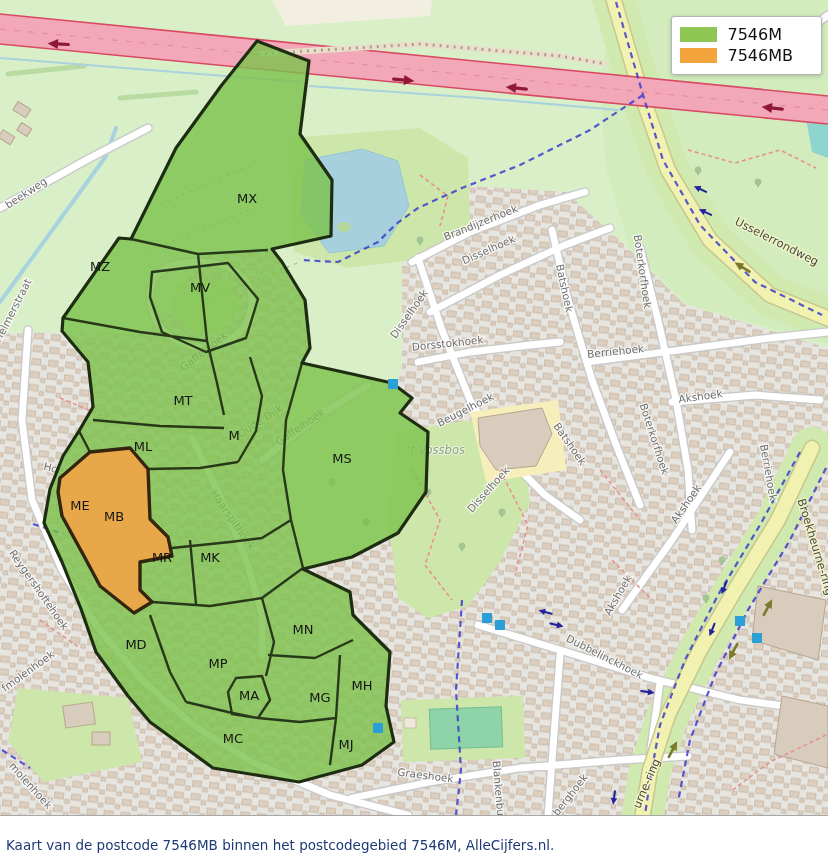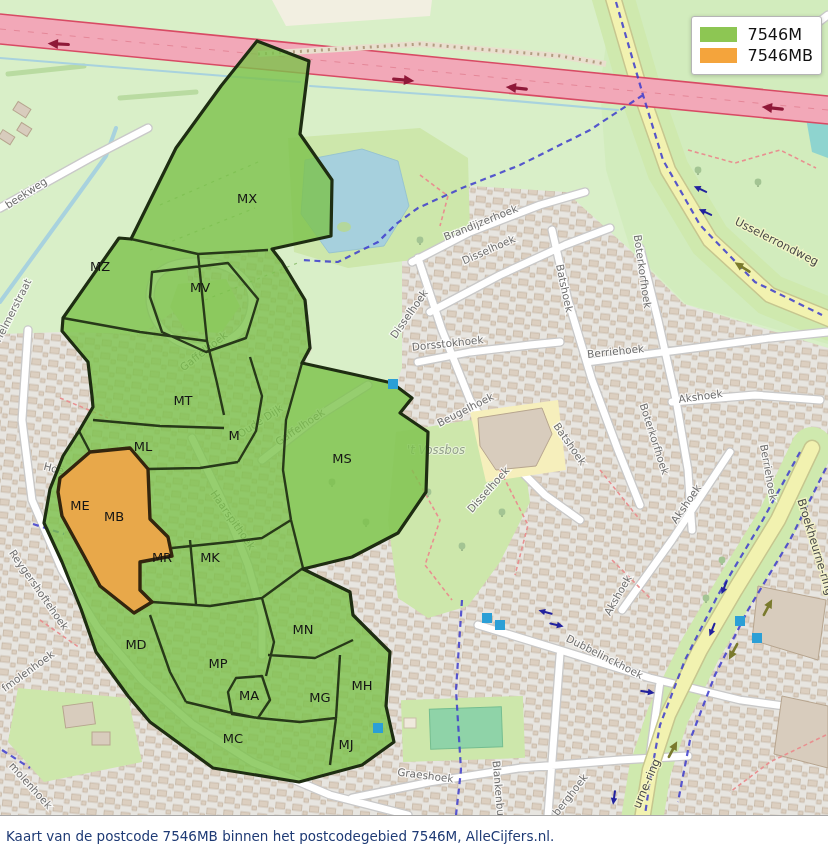--- a/index.html
+++ b/index.html
@@ -33,30 +33,30 @@
   .lbl-road{font-size:11.5px;fill:#4a4a4a;text-anchor:middle;
             paint-order:stroke;stroke:rgba(248,248,200,.8);stroke-width:2.6px;}
   .lbl-area{font-size:11.5px;font-style:italic;fill:#94a18b;text-anchor:middle;
             paint-order:stroke;stroke:rgba(255,255,255,.5);stroke-width:2px;}
 
   .arw-t{stroke-width:2.4;fill:none;stroke:currentColor;stroke-linecap:round;}
   .arw-h{fill:currentColor;stroke:none;}
 
   
   .legend{position:absolute;top:16px;right:6px;background:#fff;border:1px solid #b5b5b5;
-          border-radius:3px;padding:5px 8px 6px 8px;box-shadow:0 1px 4px rgba(0,0,0,.2);}
+          border-radius:3px;padding:5px 28px 6px 8px;box-shadow:0 1px 4px rgba(0,0,0,.2);}
   .lg-row{display:flex;align-items:center;margin:4px 0;}
   .lg-swatch{display:inline-block;width:37px;height:15px;margin-right:11px;}
   .lg-label{font-size:16px;color:#111;line-height:17px;}
 
   
   .caption{position:absolute;left:0;top:815px;width:828px;height:46px;background:#fff;
            border-top:1px solid #a8a8a8;box-sizing:border-box;color:#1e3a75;}
   .caption div{padding:0 6px;font-size:13.5px;line-height:19px;}
-  .caption .l1{padding-top:11px;}
+  .caption .l1{padding-top:20px;}
 </style>
 </head>
 <body>
 
 <div class="stage">
   <div class="map">
     <svg width="828" height="815" viewBox="0 0 828 815">
       <defs>
         <pattern id="hp" width="17" height="13" patternUnits="userSpaceOnUse" patternTransform="rotate(6)">
           <rect width="17" height="13" fill="#e7e5e0"></rect>

